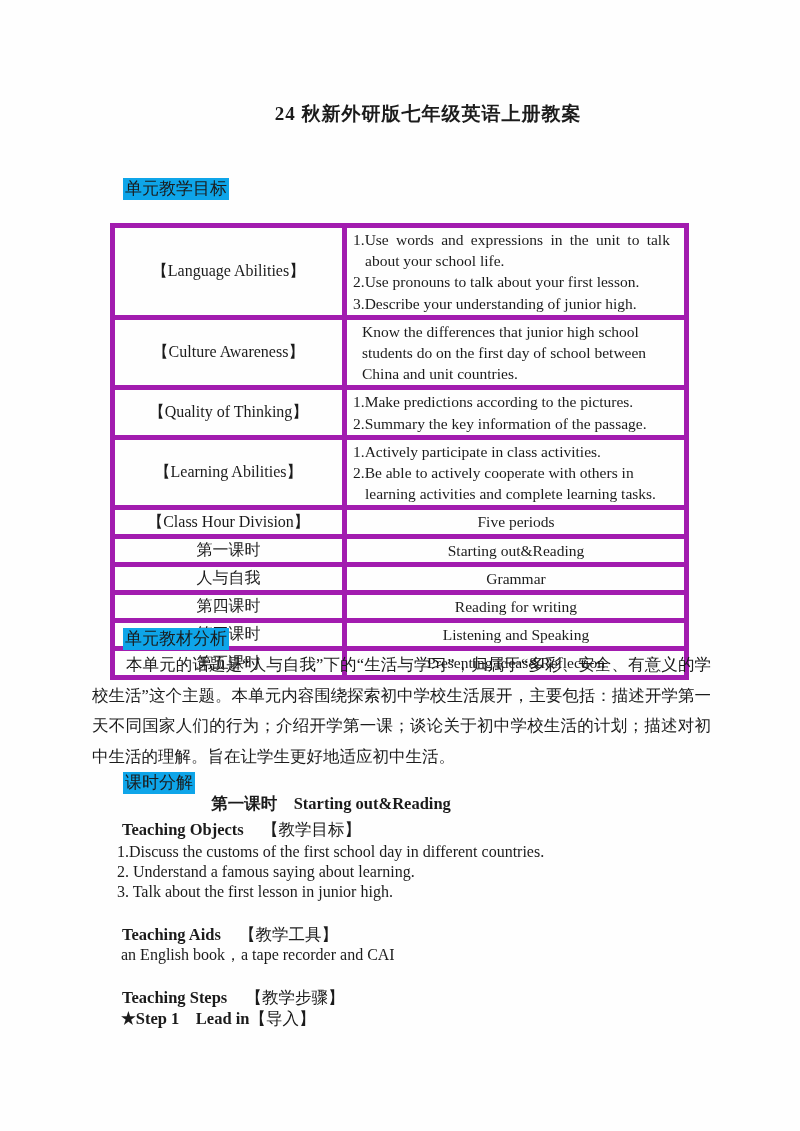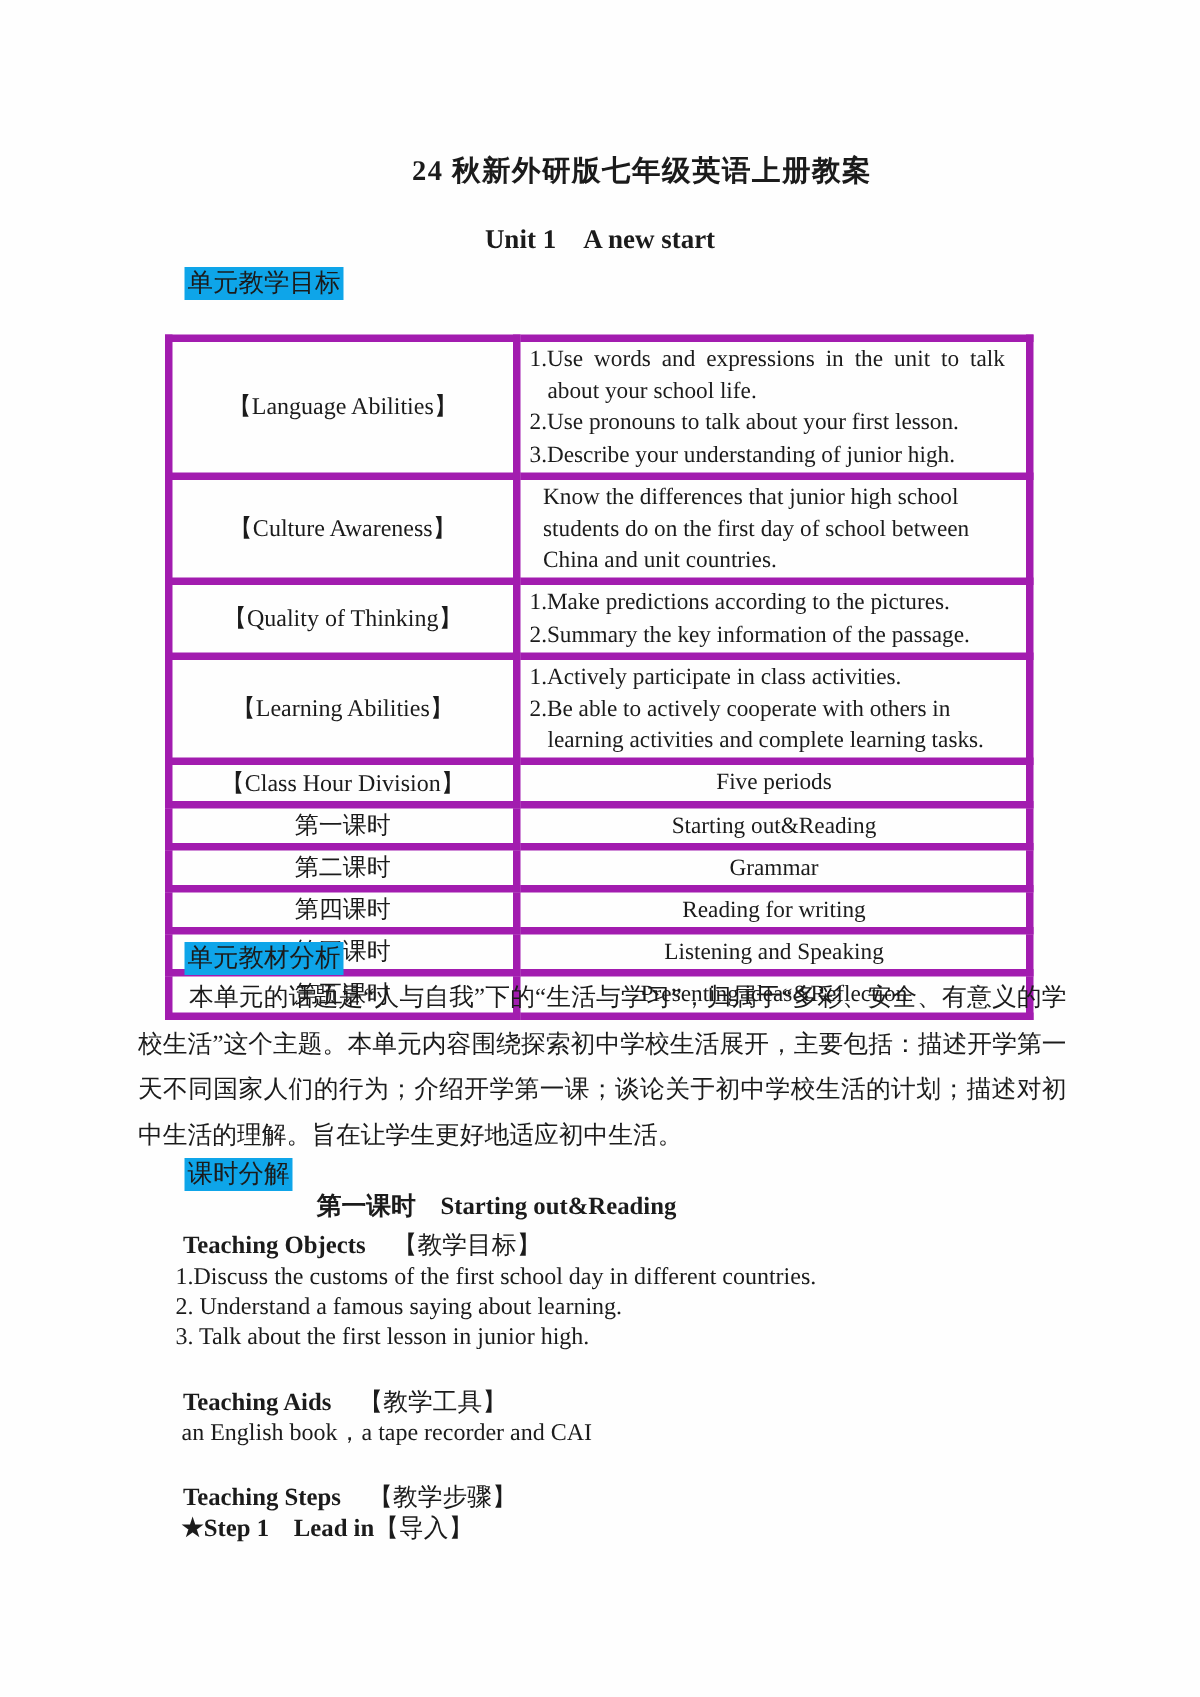--- a/index.html
+++ b/index.html
@@ -71,21 +71,20 @@
   .step1 .b { font-weight:bold; }
   .step1 .n { font-weight:normal; }
 </style>
 </head>
 <body>
 
 <div class="page">
 
   <div class="doc-title">24 秋新外研版七年级英语上册教案</div>
 
-  <div class="unit-heading">Unit 1　A new start</div>
 
   <span class="hl hl-1">单元教学目标</span>
 
   <table class="obj-table">
     <tbody>
         <tr style="height: 86px;">
           <td class="c1">【Language Abilities】</td>
           <td class="c2">
             <div class="j">1.Use words and expressions in the unit to talk</div>
             <div class="i">about your school life.</div>
@@ -122,21 +121,21 @@
             <div>Five periods</div>
           </td>
         </tr>
         <tr style="height: 21px;">
           <td class="c1">第一课时</td>
           <td class="c2 ctr">
             <div>Starting out&amp;Reading</div>
           </td>
         </tr>
         <tr style="height: 21px;">
-          <td class="c1">第二课时</td>
+          <td class="c1">人与自我</td>
           <td class="c2 ctr">
             <div>Grammar</div>
           </td>
         </tr>
         <tr style="height: 21px;">
           <td class="c1">第四课时</td>
           <td class="c2 ctr">
             <div>Reading for writing</div>
           </td>
         </tr>

